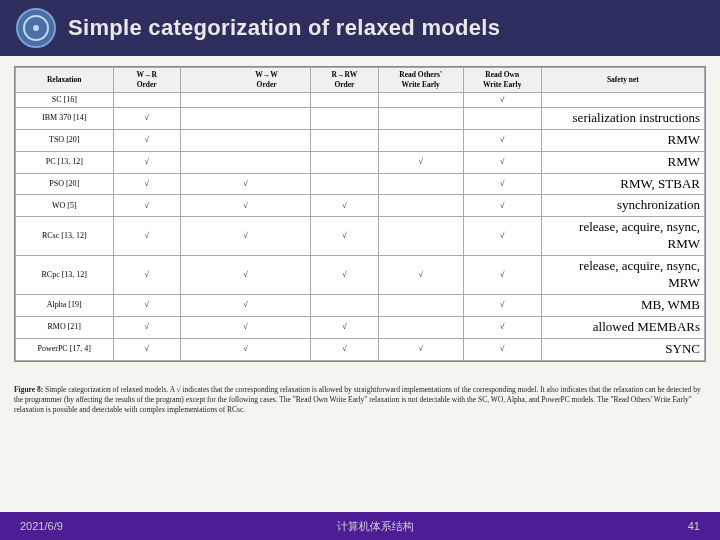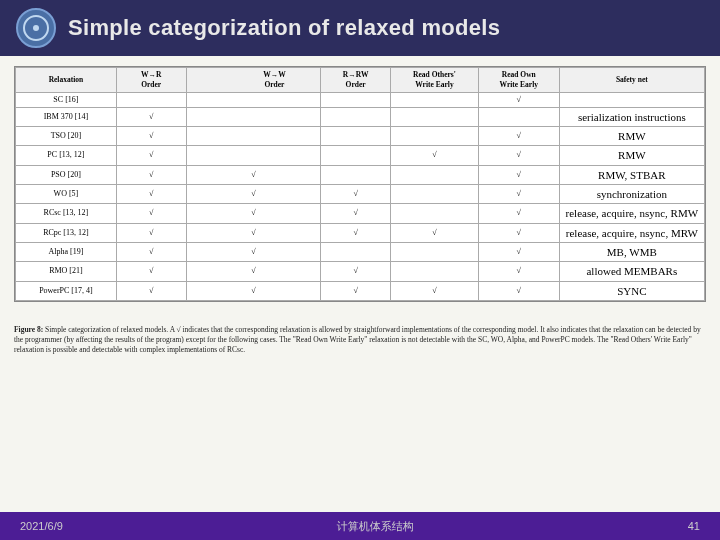--- a/index.html
+++ b/index.html
@@ -100,22 +100,22 @@
       font-weight: bold;
       font-size: 7.5px;
     }
 
     td.model-name {
       text-align: center;
       font-style: normal;
     }
 
     td.notes {
-      text-align: center;
-      font-size: 11px;
+      text-align: right;
+      font-size: 13px;
     }
 
     .caption {
       font-size: 7.5px;
       font-family: 'Times New Roman', Times, serif;
       color: #222;
       line-height: 1.35;
       text-align: left;
       margin-top: 23px;
     }

